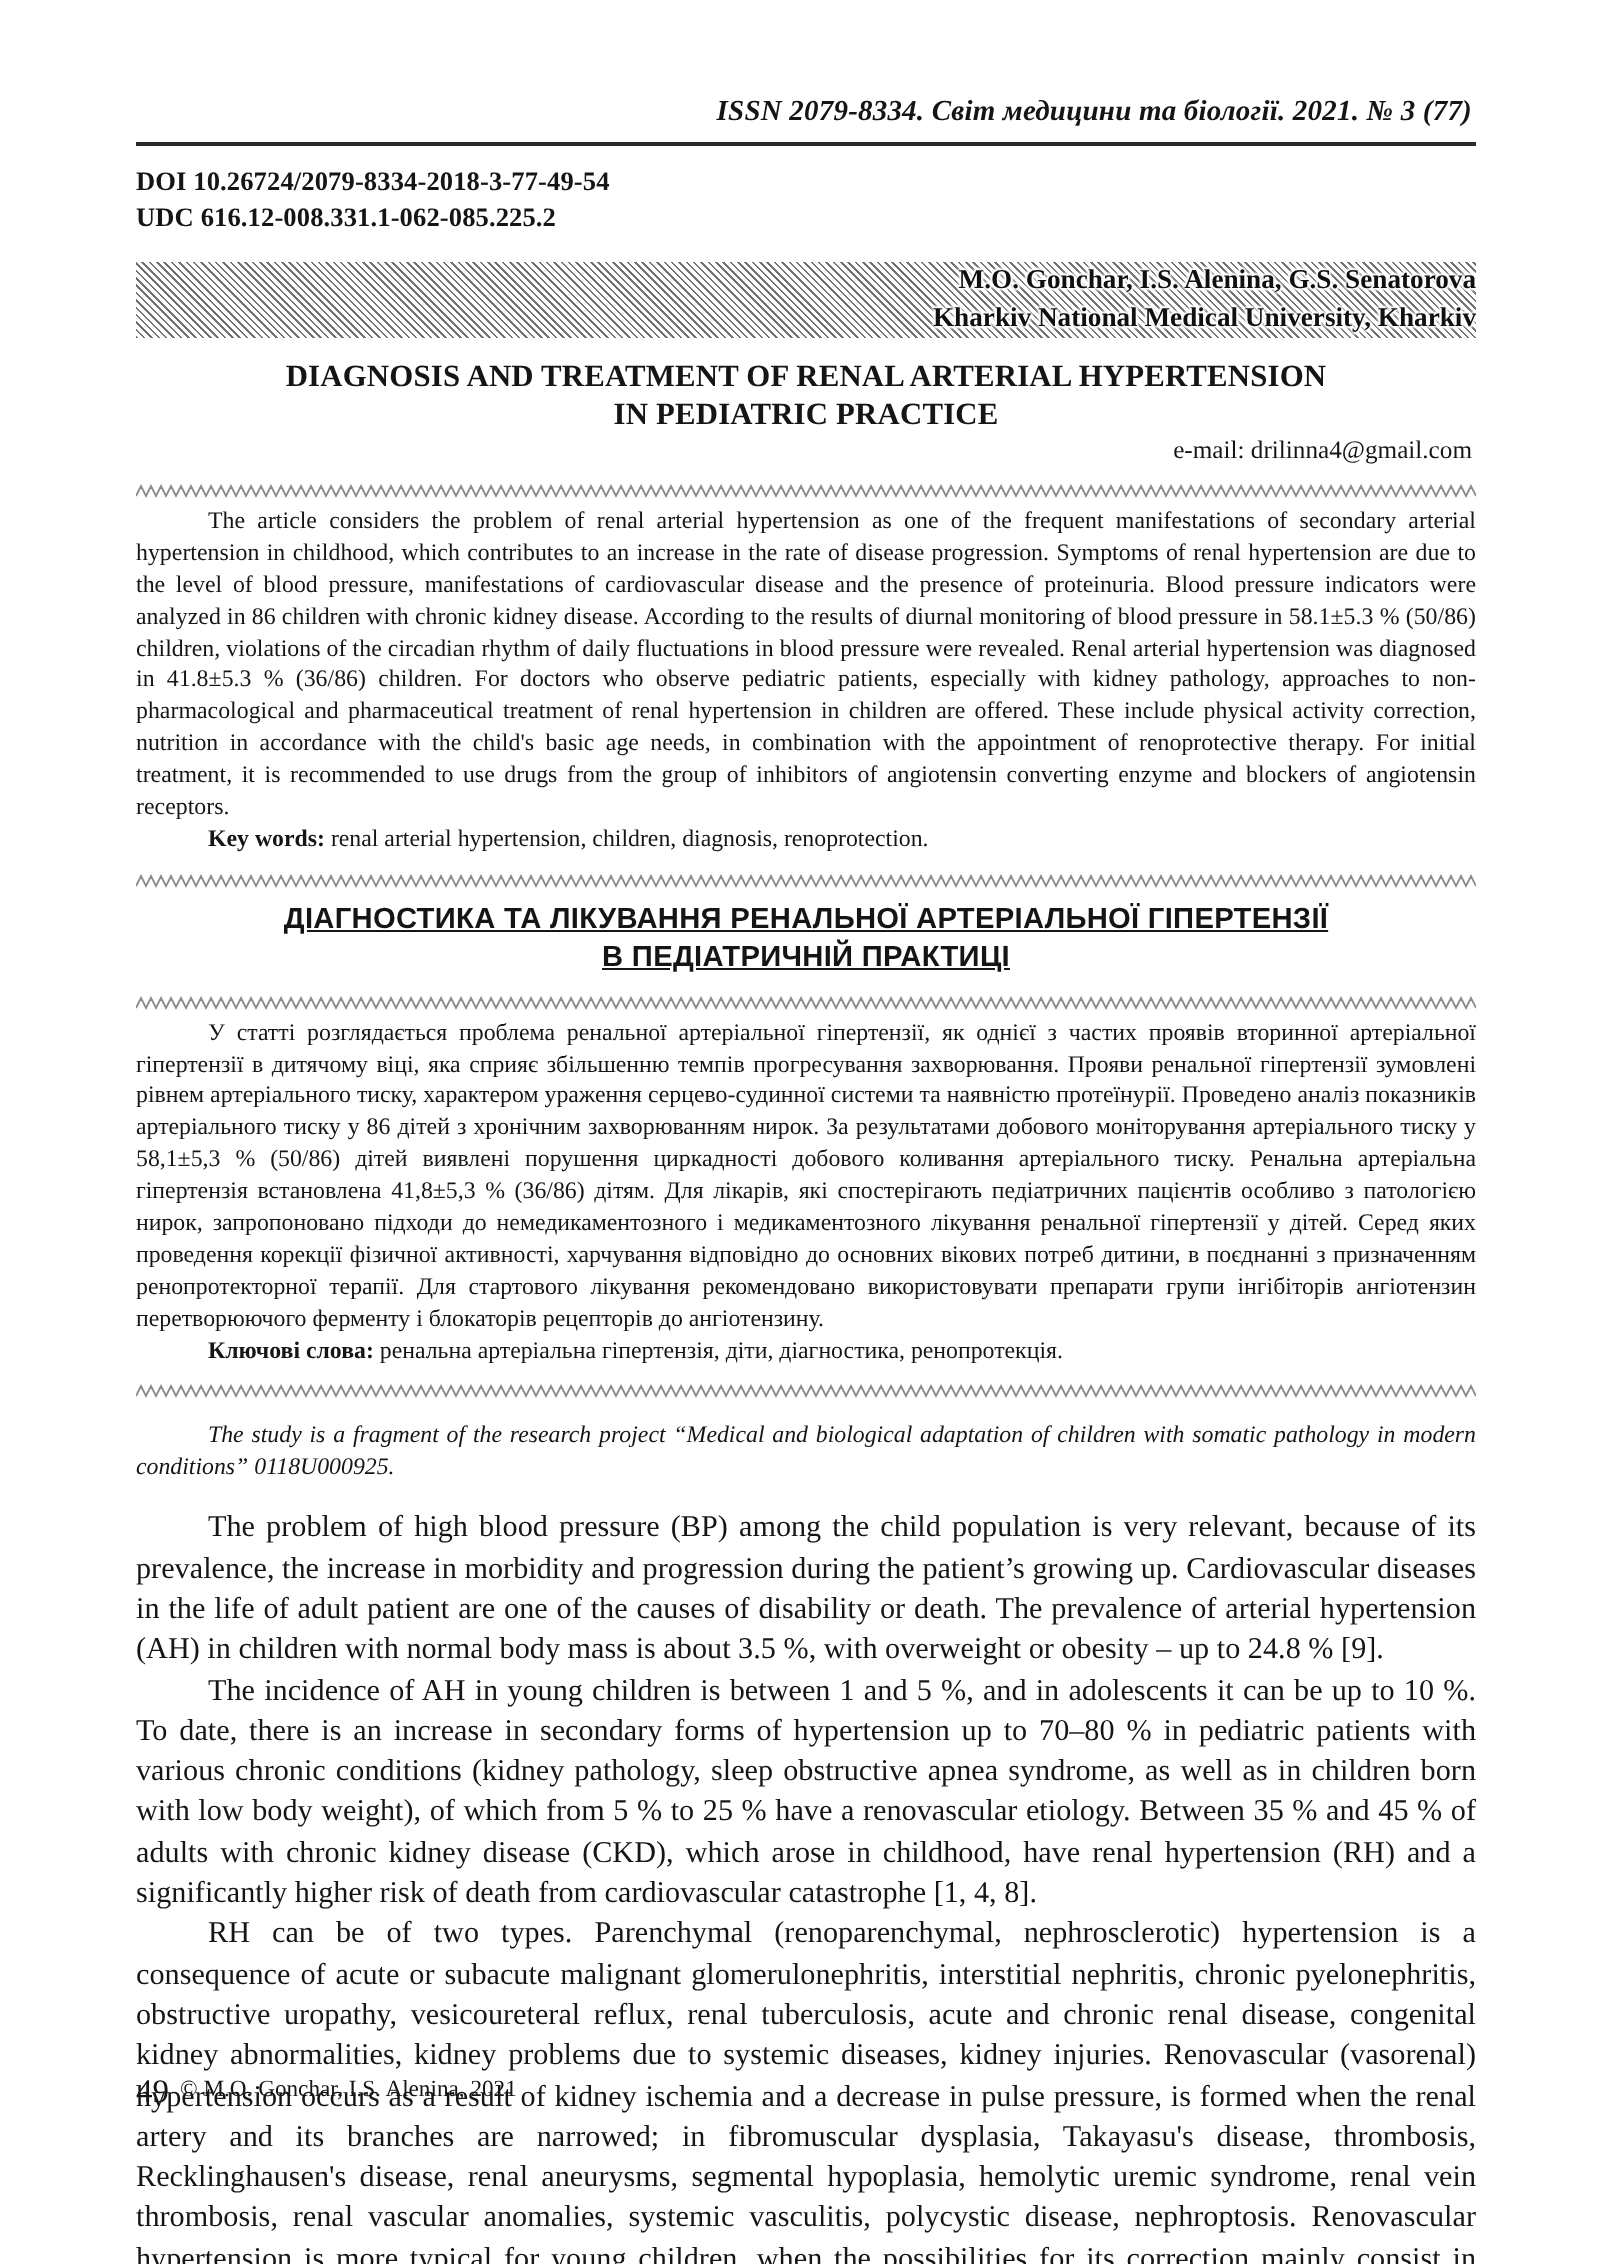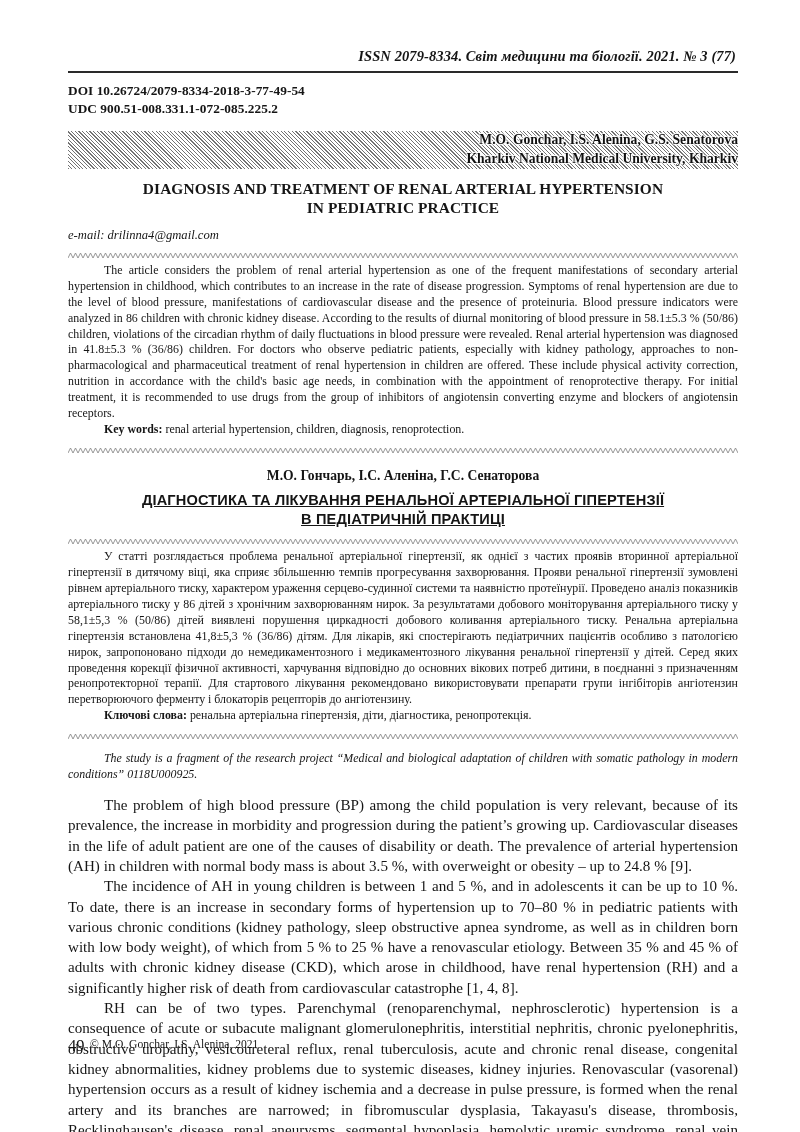--- a/index.html
+++ b/index.html
@@ -79,24 +79,23 @@
   
   .title-en {
     margin-top: 10px;
     text-align: center;
     font-weight: bold;
     font-size: 15.4px;
     line-height: 1.27;
     letter-spacing: 0.1px;
   }
   .email-line {
-    margin-top: 10px;
+    text-align: right;
     font-size: 12.6px;
     padding-right: 2px;
-    font-style: italic;
   }
 
   
   .wave {
     width: 100%;
     height: 7px;
     display: block;
   }
   .wave-wrap { margin: 9px 0 4px 0; line-height: 0; }
 
@@ -185,21 +184,21 @@
 </head>
 <body>
 
 <div class="page">
 
   <div class="running-head">ISSN 2079-8334. Світ медицини та біології. 2021. № 3 (77)</div>
   <hr class="rule-thick">
 
   <div class="ids">
     <div>DOI 10.26724/2079-8334-2018-3-77-49-54</div>
-    <div>UDC 900.51-008.331.1-072-085.225.2</div>
+    <div>UDC 616.12-008.331.1-062-085.225.2</div>
   </div>
 
   <div class="hatch-band">
     <div class="band-line">M.O. Gonchar, I.S. Alenina, G.S. Senatorova</div>
     <div class="band-line">Kharkiv National Medical University, Kharkiv</div>
   </div>
 
   <div class="title-en">
     <div>DIAGNOSIS AND TREATMENT OF RENAL ARTERIAL HYPERTENSION</div>
     <div>IN PEDIATRIC PRACTICE</div>
@@ -215,21 +214,20 @@
 
   <p class="abstract">The article considers the problem of renal arterial hypertension as one of the frequent manifestations of secondary arterial hypertension in childhood, which contributes to an increase in the rate of disease progression. Symptoms of renal hypertension are due to the level of blood pressure, manifestations of cardiovascular disease and the presence of proteinuria. Blood pressure indicators were analyzed in 86 children with chronic kidney disease. According to the results of diurnal monitoring of blood pressure in 58.1±5.3 % (50/86) children, violations of the circadian rhythm of daily fluctuations in blood pressure were revealed. Renal arterial hypertension was diagnosed in 41.8±5.3 % (36/86) children. For doctors who observe pediatric patients, especially with kidney pathology, approaches to non-pharmacological and pharmaceutical treatment of renal hypertension in children are offered. These include physical activity correction, nutrition in accordance with the child's basic age needs, in combination with the appointment of renoprotective therapy. For initial treatment, it is recommended to use drugs from the group of inhibitors of angiotensin converting enzyme and blockers of angiotensin receptors.</p>
   <p class="keywords"><b>Key words:</b><span> renal arterial hypertension, children, diagnosis, renoprotection.</span></p>
 
   <div class="wave-wrap">
     <svg class="wave" viewBox="0 0 670 7" preserveAspectRatio="none">
       <path d="M0 6 L2.5 1 L5 6 L7.5 1 L10 6 L12.5 1 L15 6 L17.5 1 L20 6 L22.5 1 L25 6 L27.5 1 L30 6 L32.5 1 L35 6 L37.5 1 L40 6 L42.5 1 L45 6 L47.5 1 L50 6 L52.5 1 L55 6 L57.5 1 L60 6 L62.5 1 L65 6 L67.5 1 L70 6 L72.5 1 L75 6 L77.5 1 L80 6 L82.5 1 L85 6 L87.5 1 L90 6 L92.5 1 L95 6 L97.5 1 L100 6 L102.5 1 L105 6 L107.5 1 L110 6 L112.5 1 L115 6 L117.5 1 L120 6 L122.5 1 L125 6 L127.5 1 L130 6 L132.5 1 L135 6 L137.5 1 L140 6 L142.5 1 L145 6 L147.5 1 L150 6 L152.5 1 L155 6 L157.5 1 L160 6 L162.5 1 L165 6 L167.5 1 L170 6 L172.5 1 L175 6 L177.5 1 L180 6 L182.5 1 L185 6 L187.5 1 L190 6 L192.5 1 L195 6 L197.5 1 L200 6 L202.5 1 L205 6 L207.5 1 L210 6 L212.5 1 L215 6 L217.5 1 L220 6 L222.5 1 L225 6 L227.5 1 L230 6 L232.5 1 L235 6 L237.5 1 L240 6 L242.5 1 L245 6 L247.5 1 L250 6 L252.5 1 L255 6 L257.5 1 L260 6 L262.5 1 L265 6 L267.5 1 L270 6 L272.5 1 L275 6 L277.5 1 L280 6 L282.5 1 L285 6 L287.5 1 L290 6 L292.5 1 L295 6 L297.5 1 L300 6 L302.5 1 L305 6 L307.5 1 L310 6 L312.5 1 L315 6 L317.5 1 L320 6 L322.5 1 L325 6 L327.5 1 L330 6 L332.5 1 L335 6 L337.5 1 L340 6 L342.5 1 L345 6 L347.5 1 L350 6 L352.5 1 L355 6 L357.5 1 L360 6 L362.5 1 L365 6 L367.5 1 L370 6 L372.5 1 L375 6 L377.5 1 L380 6 L382.5 1 L385 6 L387.5 1 L390 6 L392.5 1 L395 6 L397.5 1 L400 6 L402.5 1 L405 6 L407.5 1 L410 6 L412.5 1 L415 6 L417.5 1 L420 6 L422.5 1 L425 6 L427.5 1 L430 6 L432.5 1 L435 6 L437.5 1 L440 6 L442.5 1 L445 6 L447.5 1 L450 6 L452.5 1 L455 6 L457.5 1 L460 6 L462.5 1 L465 6 L467.5 1 L470 6 L472.5 1 L475 6 L477.5 1 L480 6 L482.5 1 L485 6 L487.5 1 L490 6 L492.5 1 L495 6 L497.5 1 L500 6 L502.5 1 L505 6 L507.5 1 L510 6 L512.5 1 L515 6 L517.5 1 L520 6 L522.5 1 L525 6 L527.5 1 L530 6 L532.5 1 L535 6 L537.5 1 L540 6 L542.5 1 L545 6 L547.5 1 L550 6 L552.5 1 L555 6 L557.5 1 L560 6 L562.5 1 L565 6 L567.5 1 L570 6 L572.5 1 L575 6 L577.5 1 L580 6 L582.5 1 L585 6 L587.5 1 L590 6 L592.5 1 L595 6 L597.5 1 L600 6 L602.5 1 L605 6 L607.5 1 L610 6 L612.5 1 L615 6 L617.5 1 L620 6 L622.5 1 L625 6 L627.5 1 L630 6 L632.5 1 L635 6 L637.5 1 L640 6 L642.5 1 L645 6 L647.5 1 L650 6 L652.5 1 L655 6 L657.5 1 L660 6 L662.5 1 L665 6 L667.5 1 L670 6" fill="none" stroke="#8b8b8b" stroke-width="0.9"></path>
     </svg>
   </div>
 
-  <div class="authors-uk">М.О. Гончарь, І.С. Аленіна, Г.С. Сенаторова</div>
 
   <div class="title-uk">
     <div>ДІАГНОСТИКА ТА ЛІКУВАННЯ РЕНАЛЬНОЇ АРТЕРІАЛЬНОЇ ГІПЕРТЕНЗІЇ</div>
     <div>В ПЕДІАТРИЧНІЙ ПРАКТИЦІ</div>
   </div>
 
   <div class="wave-wrap">
     <svg class="wave" viewBox="0 0 670 7" preserveAspectRatio="none">
       <path d="M0 6 L2.5 1 L5 6 L7.5 1 L10 6 L12.5 1 L15 6 L17.5 1 L20 6 L22.5 1 L25 6 L27.5 1 L30 6 L32.5 1 L35 6 L37.5 1 L40 6 L42.5 1 L45 6 L47.5 1 L50 6 L52.5 1 L55 6 L57.5 1 L60 6 L62.5 1 L65 6 L67.5 1 L70 6 L72.5 1 L75 6 L77.5 1 L80 6 L82.5 1 L85 6 L87.5 1 L90 6 L92.5 1 L95 6 L97.5 1 L100 6 L102.5 1 L105 6 L107.5 1 L110 6 L112.5 1 L115 6 L117.5 1 L120 6 L122.5 1 L125 6 L127.5 1 L130 6 L132.5 1 L135 6 L137.5 1 L140 6 L142.5 1 L145 6 L147.5 1 L150 6 L152.5 1 L155 6 L157.5 1 L160 6 L162.5 1 L165 6 L167.5 1 L170 6 L172.5 1 L175 6 L177.5 1 L180 6 L182.5 1 L185 6 L187.5 1 L190 6 L192.5 1 L195 6 L197.5 1 L200 6 L202.5 1 L205 6 L207.5 1 L210 6 L212.5 1 L215 6 L217.5 1 L220 6 L222.5 1 L225 6 L227.5 1 L230 6 L232.5 1 L235 6 L237.5 1 L240 6 L242.5 1 L245 6 L247.5 1 L250 6 L252.5 1 L255 6 L257.5 1 L260 6 L262.5 1 L265 6 L267.5 1 L270 6 L272.5 1 L275 6 L277.5 1 L280 6 L282.5 1 L285 6 L287.5 1 L290 6 L292.5 1 L295 6 L297.5 1 L300 6 L302.5 1 L305 6 L307.5 1 L310 6 L312.5 1 L315 6 L317.5 1 L320 6 L322.5 1 L325 6 L327.5 1 L330 6 L332.5 1 L335 6 L337.5 1 L340 6 L342.5 1 L345 6 L347.5 1 L350 6 L352.5 1 L355 6 L357.5 1 L360 6 L362.5 1 L365 6 L367.5 1 L370 6 L372.5 1 L375 6 L377.5 1 L380 6 L382.5 1 L385 6 L387.5 1 L390 6 L392.5 1 L395 6 L397.5 1 L400 6 L402.5 1 L405 6 L407.5 1 L410 6 L412.5 1 L415 6 L417.5 1 L420 6 L422.5 1 L425 6 L427.5 1 L430 6 L432.5 1 L435 6 L437.5 1 L440 6 L442.5 1 L445 6 L447.5 1 L450 6 L452.5 1 L455 6 L457.5 1 L460 6 L462.5 1 L465 6 L467.5 1 L470 6 L472.5 1 L475 6 L477.5 1 L480 6 L482.5 1 L485 6 L487.5 1 L490 6 L492.5 1 L495 6 L497.5 1 L500 6 L502.5 1 L505 6 L507.5 1 L510 6 L512.5 1 L515 6 L517.5 1 L520 6 L522.5 1 L525 6 L527.5 1 L530 6 L532.5 1 L535 6 L537.5 1 L540 6 L542.5 1 L545 6 L547.5 1 L550 6 L552.5 1 L555 6 L557.5 1 L560 6 L562.5 1 L565 6 L567.5 1 L570 6 L572.5 1 L575 6 L577.5 1 L580 6 L582.5 1 L585 6 L587.5 1 L590 6 L592.5 1 L595 6 L597.5 1 L600 6 L602.5 1 L605 6 L607.5 1 L610 6 L612.5 1 L615 6 L617.5 1 L620 6 L622.5 1 L625 6 L627.5 1 L630 6 L632.5 1 L635 6 L637.5 1 L640 6 L642.5 1 L645 6 L647.5 1 L650 6 L652.5 1 L655 6 L657.5 1 L660 6 L662.5 1 L665 6 L667.5 1 L670 6" fill="none" stroke="#8b8b8b" stroke-width="0.9"></path>
     </svg>

